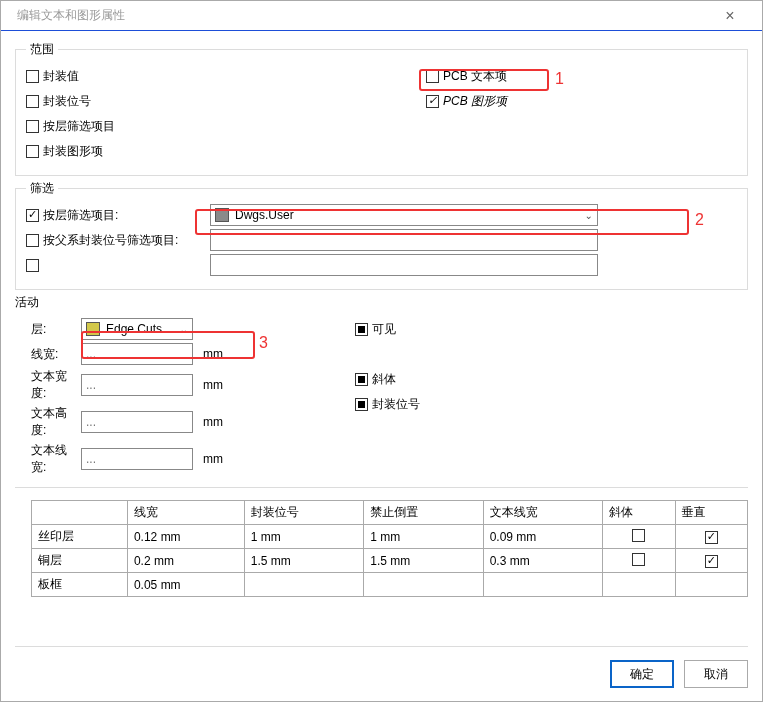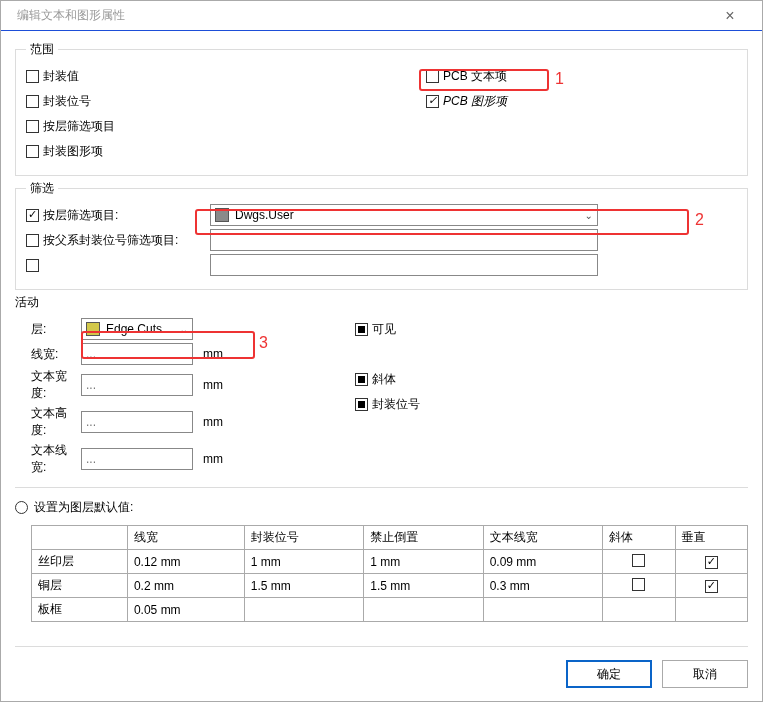--- a/index.html
+++ b/index.html
@@ -29,21 +29,21 @@
   .filter-input { width: 388px; }
   .spec-label { width: 60px; text-align: left; padding-left:16px;}
   .spec-input { width: 112px; }
   .unit { margin-left: 4px; width: 40px;}
   .tristate { width:13px; height:13px; border:1px solid #333; background:#fff; display:inline-flex; align-items:center; justify-content:center; margin-right:4px;}
   .tristate::after { content:""; width:7px; height:7px; background:#000; }
   table { border-collapse: collapse; width: 100%; padding-left: 12px; }
   th, td { border: 1px solid #aaa; padding: 3px 6px; text-align: left; height: 22px; }
   th { font-weight: normal; background: #fff; }
   .footer { height: 54px; border-top: none; display: flex; align-items: center; justify-content: flex-end; gap: 10px; padding: 0 14px; }
-  .btn { width: 86px; height: 28px; border: 1px solid #aaa; background: #fff; display: flex; align-items: center; justify-content: center;}
+  .btn { width: 64px; height: 28px; border: 1px solid #aaa; background: #fff; display: flex; align-items: center; justify-content: center;}
   .btn.primary { border: 2px solid #0a64c8; }
   .hr { border:none; border-top:1px solid #dcdcdc; margin:8px 0;}
   .cell-check { text-align:center;}
 </style>
 </head>
 <body>
 
 <div class="dialog">
   <div class="titlebar">
     <span>编辑文本和图形属性</span>
@@ -185,26 +185,20 @@
               <label class="cb">
                 <span class="tristate"></span>
                 <span>封装位号</span>
               </label>
             </div>
         </div>
       </div>
 
       <hr class="hr">
 
-      <div class="row">
-          <label class="cb">
-            <span class="radio"></span>
-            <span>设置为图层默认值:</span>
-          </label>
-        </div>
 
       <div style="padding:4px 0 0 16px;">
         <table>
           <thead>
               <tr id="thead-row">
                 <th></th>
                 <th>线宽</th>
                 <th>封装位号</th>
                 <th>禁止倒置</th>
                 <th>文本线宽</th>

